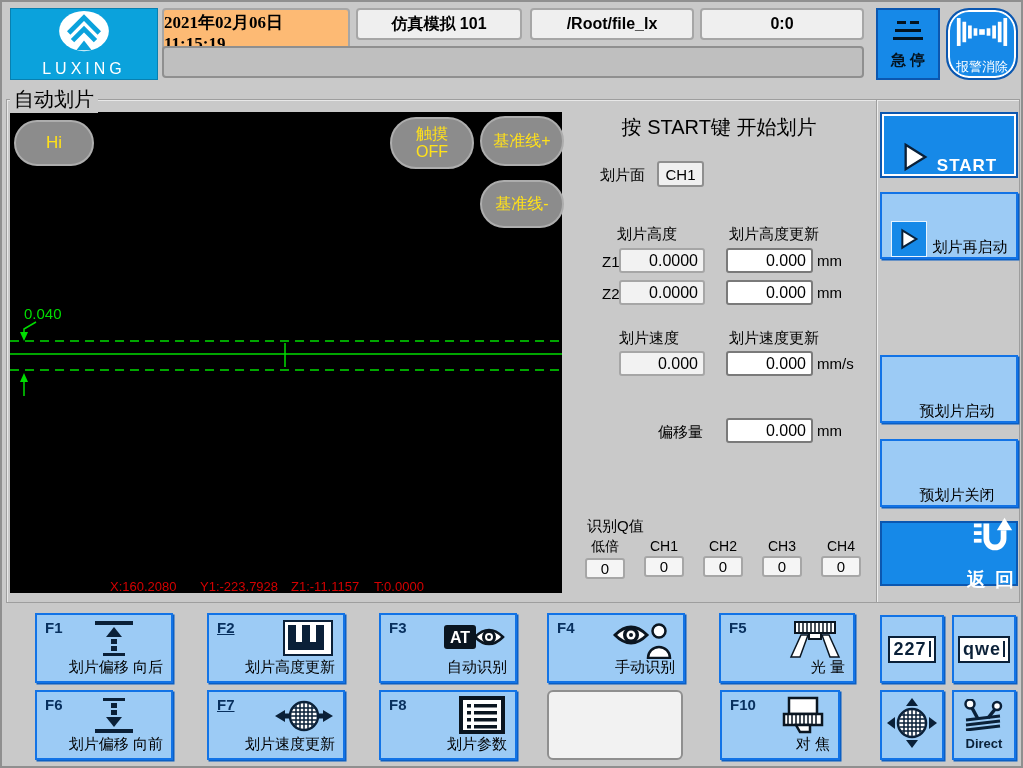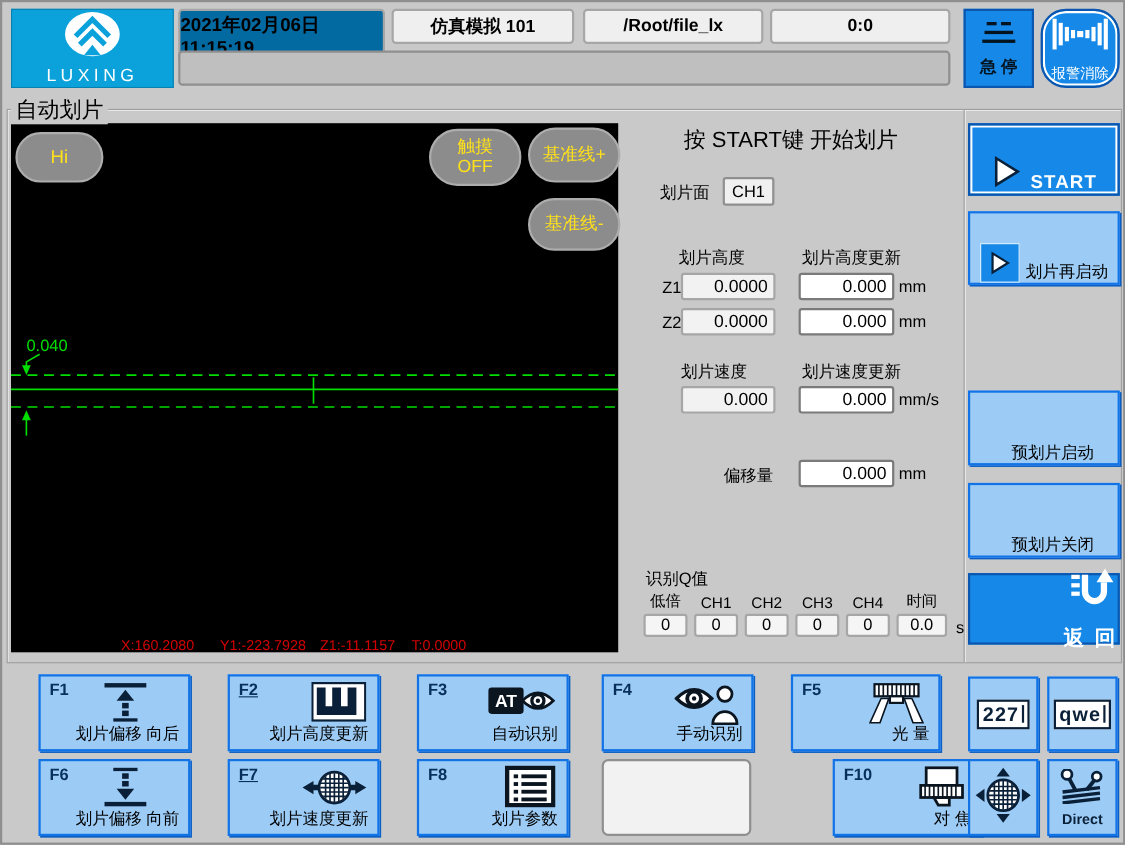--- a/index.html
+++ b/index.html
@@ -43,21 +43,21 @@
 
   
   .lbl{font-size:15px;white-space:nowrap;}
   .instruction{left:560px;top:112px;width:314px;text-align:center;font-size:20px;}
   .fld{border-radius:3px;font-size:16px;display:flex;align-items:center;
     justify-content:flex-end;padding-right:5px;}
   .fld.gray{background:#F2F2F2;border:2px solid #A6A6A6;}
   .fld.white{background:#FFFFFF;border:2px solid #7A7A7A;}
   .chbox{left:655px;top:159px;width:47px;height:26px;background:#F0F0F0;border:2px solid #8F8F8F;
     border-radius:3px;display:flex;align-items:center;justify-content:center;font-size:15px;}
-  .qrow{left:583px;top:536px;display:flex;gap:6px;align-items:flex-end;}
+  .qrow{left:583px;top:536px;display:flex;gap:19px;align-items:flex-start;}
   .qcol{display:flex;flex-direction:column;align-items:center;gap:2px;}
   .qcol .h{font-size:14px;}
   .qbox{width:40px;height:21px;background:#F5F5F5;border:2px solid #A6A6A6;border-radius:3px;
     display:flex;align-items:center;justify-content:center;font-size:15px;box-sizing:border-box;}
 
   
   .rbtn{left:878px;width:138px;display:flex;align-items:flex-end;justify-content:center;gap:8px;}
   .rbtn.textonly{font-size:15px;color:#000;padding-left:16px;}
   .start-label{font-weight:bold;font-size:17px;letter-spacing:1px;}
   .back-label{font-weight:bold;font-size:19px;letter-spacing:2px;}
@@ -89,21 +89,21 @@
       <svg width="62" height="44" viewBox="0 0 64 46">
         <ellipse cx="32" cy="22" rx="26" ry="21" fill="#fff"></ellipse>
         <path d="M16 24 L32 8 L48 24" stroke="#0BA2DC" stroke-width="5" fill="none"></path>
         <path d="M20 32 L32 20 L44 32" stroke="#0BA2DC" stroke-width="5" fill="none"></path>
         <path d="M24 42 L32 32 L40 42 Z" fill="#0BA2DC"></path>
       </svg>
     </span>
     <span class="logo-text">LUXING</span>
   </div>
 
-  <div class="abs hbox" style="left:160px;top:6px;width:188px;height:48px;background:#0369a1;font-size:17px;">2021年02月06日 11:15:19</div>
+  <div class="abs hbox" style="left:160px;top:6px;width:188px;height:48px;background:#fdba74;font-size:17px;font-family:Liberation Serif, serif;">2021年02月06日 11:15:19</div>
   <div class="abs hbox" style="left:354px;top:6px;width:166px;height:32px;">仿真模拟 101</div>
   <div class="abs hbox" style="left:528px;top:6px;width:164px;height:32px;">/Root/file_lx</div>
   <div class="abs hbox" style="left:698px;top:6px;width:164px;height:32px;">0:0</div>
   <div class="abs progressbar"></div>
 
   <div class="abs btn-blue estop">
     <span>
       <svg width="40" height="24" viewBox="0 0 40 24">
         <rect x="9" y="2" width="9" height="3" fill="#03131F"></rect>
         <rect x="22" y="2" width="9" height="3" fill="#03131F"></rect>
@@ -382,21 +382,21 @@
           <rect x="15" y="22" width="23" height="3.5" fill="#0A1520"></rect>
         <rect x="8" y="29" width="4" height="3.5" fill="#0A1520"></rect>
           <rect x="15" y="29" width="23" height="3.5" fill="#0A1520"></rect>
       </svg>
     </span>
     <span class="lbl2">划片参数</span>
   </div>
 
   <div class="abs blankbtn"></div>
 
-  <div class="abs btn-light fkey" style="left:755px;top:688px;width:136px;">
+  <div class="abs btn-light fkey" style="left:718px;top:688px;width:120px;">
     <span class="key">F10</span>
     <span class="ficon">
       <svg width="50" height="42" viewBox="0 0 50 42">
         <rect x="11" y="2" width="28" height="16" fill="#fff" stroke="#0A1520" stroke-width="2.5"></rect>
         <rect x="6" y="18" width="38" height="11" fill="#fff" stroke="#0A1520" stroke-width="2.5"></rect>
         <path d="M10 18 V29 M14 18 V29 M18 18 V29 M22 18 V29 M26 18 V29 M30 18 V29 M34 18 V29 M38 18 V29" stroke="#0A1520" stroke-width="1.5"></path>
         <path d="M18 29 H32 V36 H22 Z" fill="#fff" stroke="#0A1520" stroke-width="2.5"></path>
       </svg>
     </span>
     <span class="lbl2">对 焦</span>

